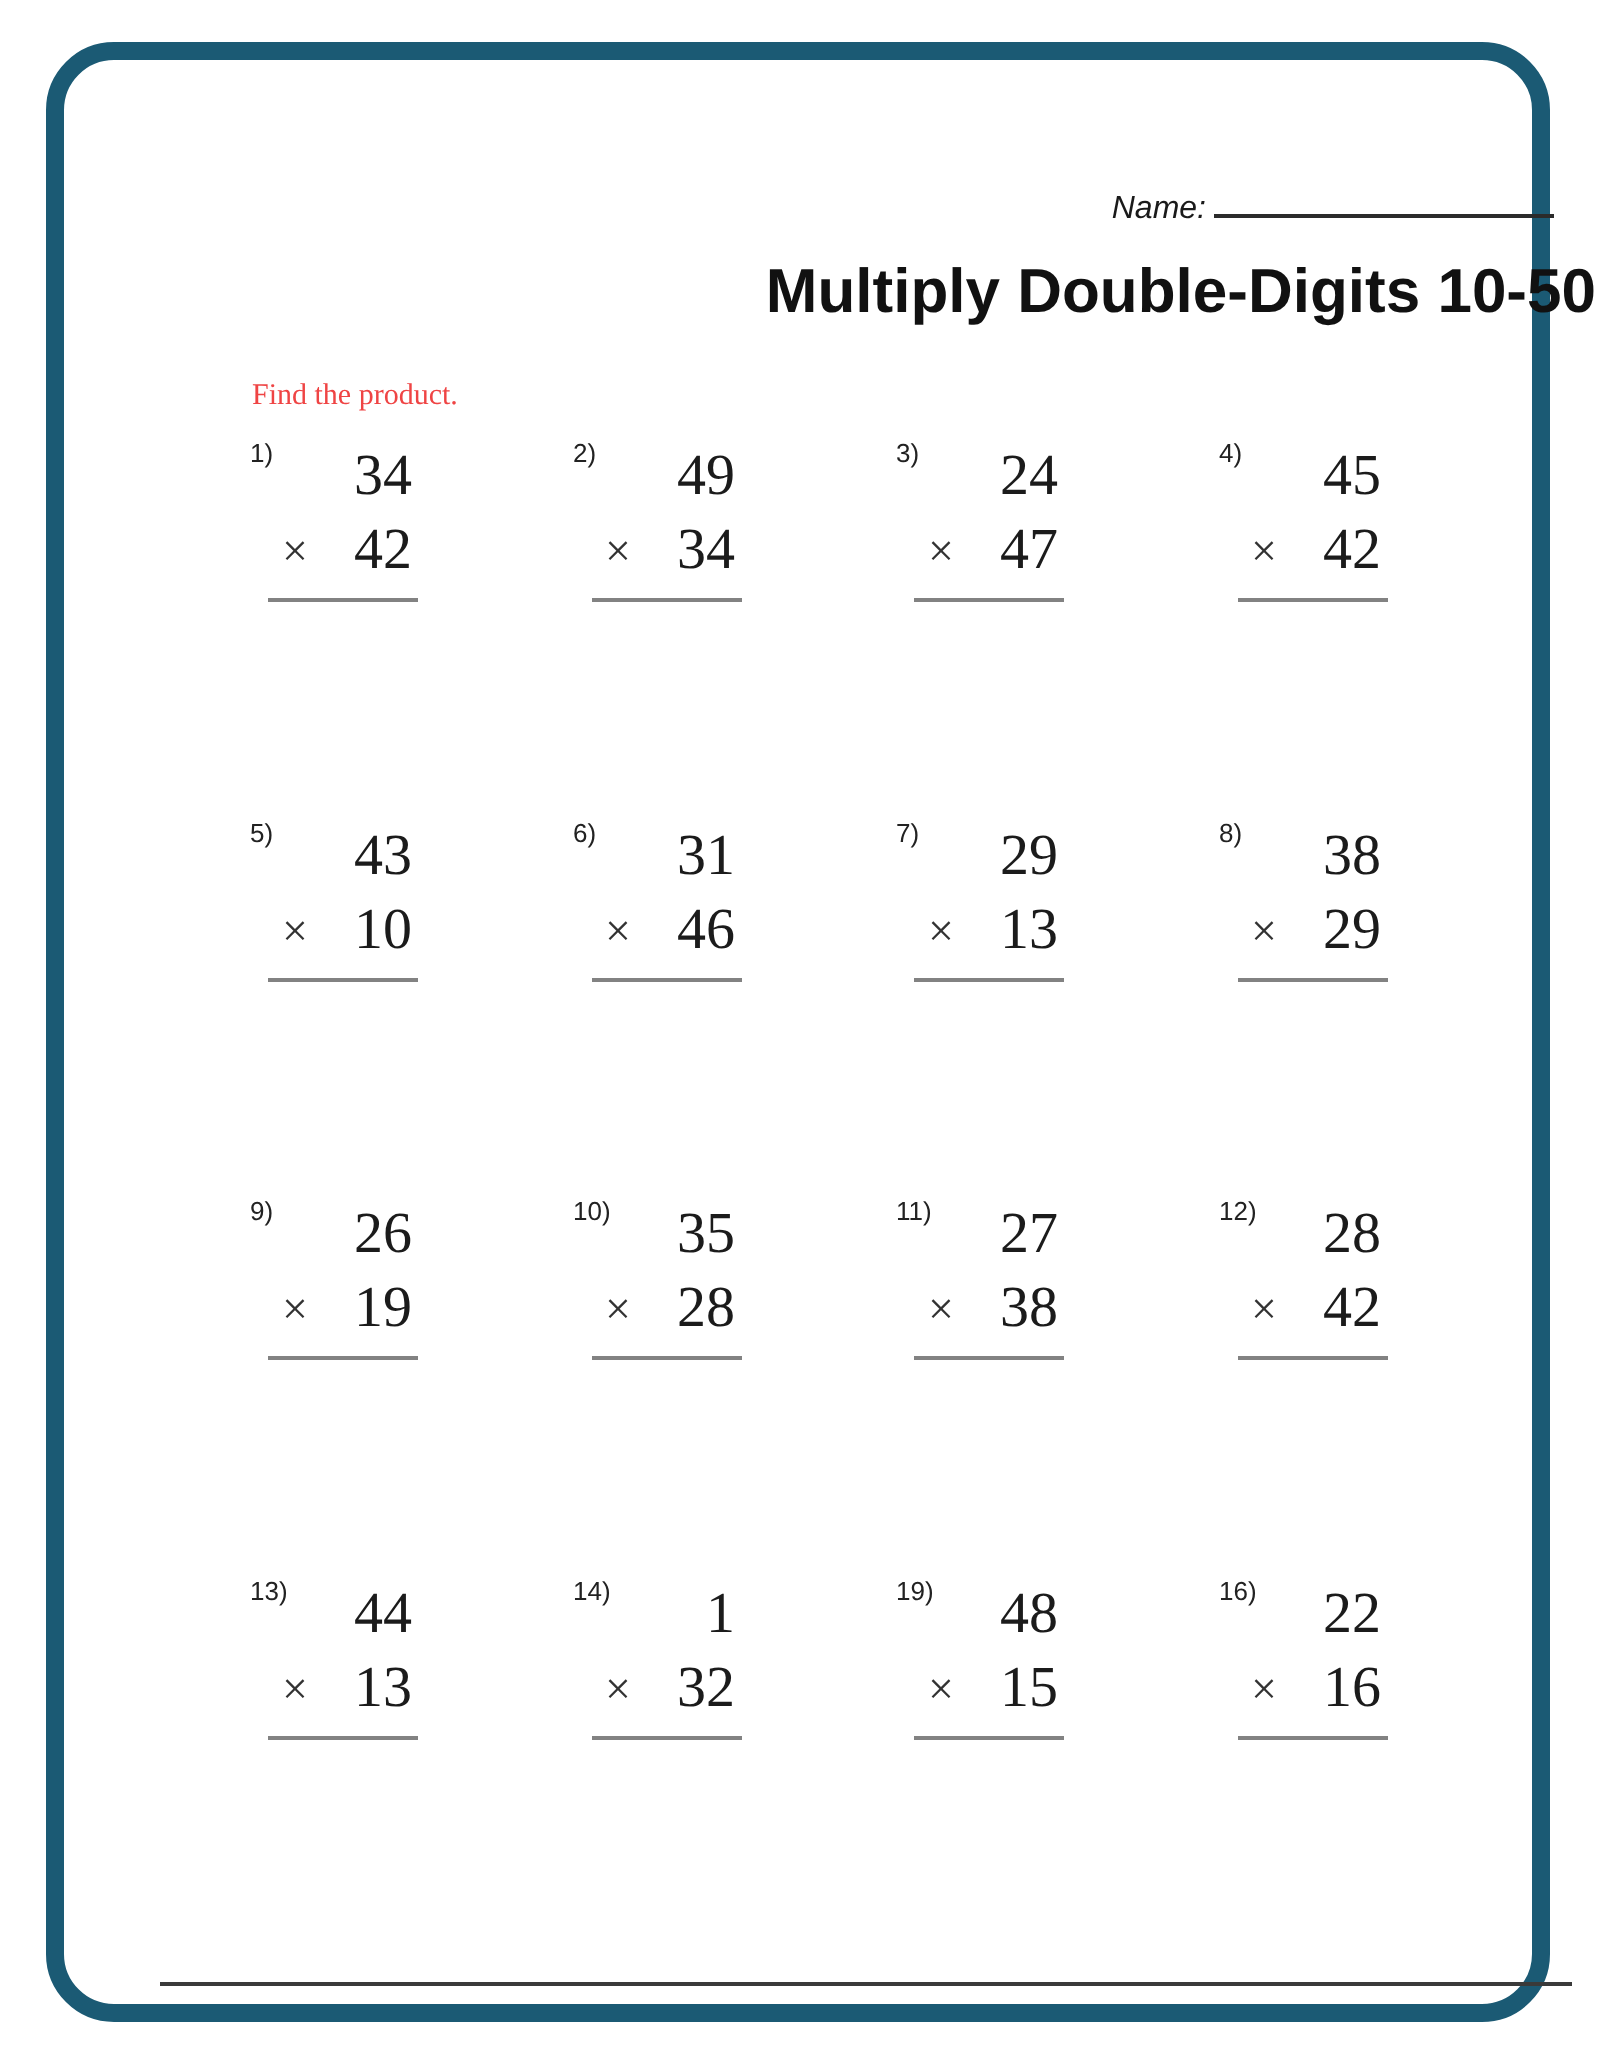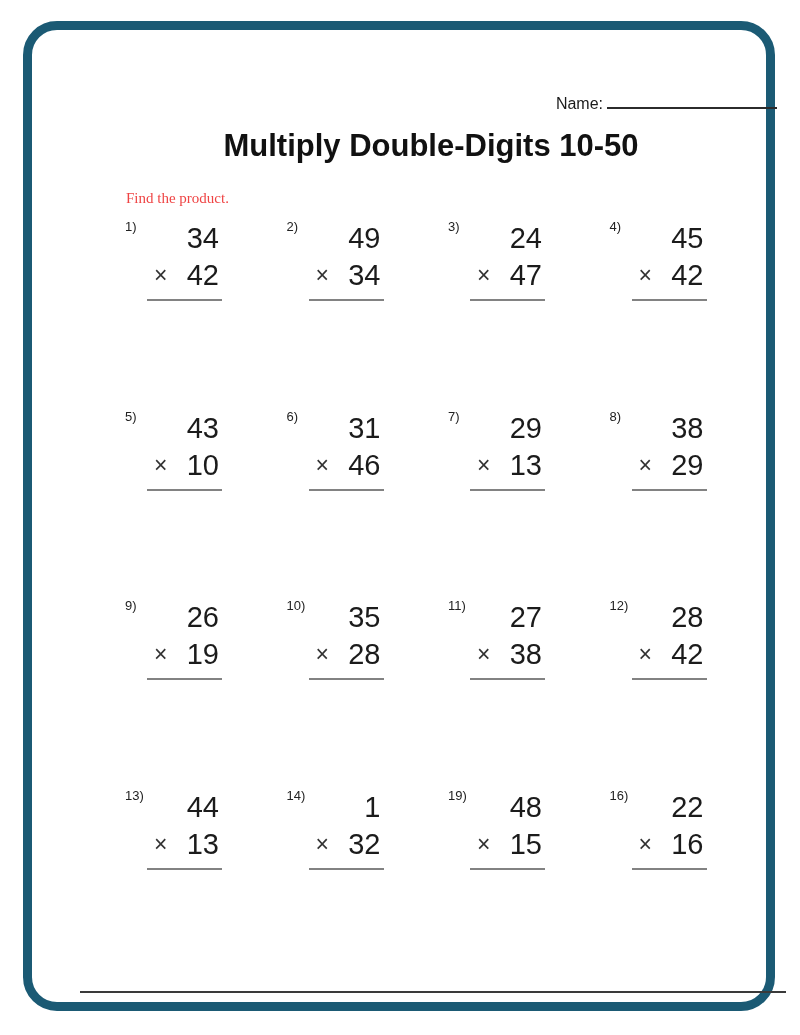--- a/index.html
+++ b/index.html
@@ -28,35 +28,36 @@
     background: #ffffff;
   }
   .name-row {
     position: absolute;
     left: 0;
     top: 60px;
     width: 745px;
     text-align: right;
     font-size: 16px;
     white-space: nowrap;
+    font-style: italic;
   }
   .name-label { vertical-align: bottom; }
   .name-line {
     display: inline-block;
     width: 170px;
     height: 17px;
     border-bottom: 2px solid #2b2b2b;
     margin-left: 4px;
   }
   .title {
     position: absolute;
     left: 32px;
     top: 98px;
     width: 734px;
-    text-align: center;
+    text-align: right;
     font-size: 31px;
     font-weight: 700;
     letter-spacing: 0px;
     color: #111111;
   }
   .instruction {
     position: absolute;
     left: 94px;
     top: 160px;
     font-size: 15px;
@@ -74,23 +75,24 @@
   .problem { position: relative; }
   .plabel {
     position: absolute;
     left: 0;
     top: 3px;
     font-size: 13px;
     color: #222222;
   }
   .pwork {
     position: absolute;
-    left: 22px;
+    left: 9px;
     top: 4px;
     width: 75px;
+    font-family: Liberation Serif, serif;
   }
   .operand-top {
     text-align: right;
     font-size: 29px;
     line-height: 37px;
     padding-right: 3px;
     color: #1b1b1b;
   }
   .operand-bottom {
     display: flex;

